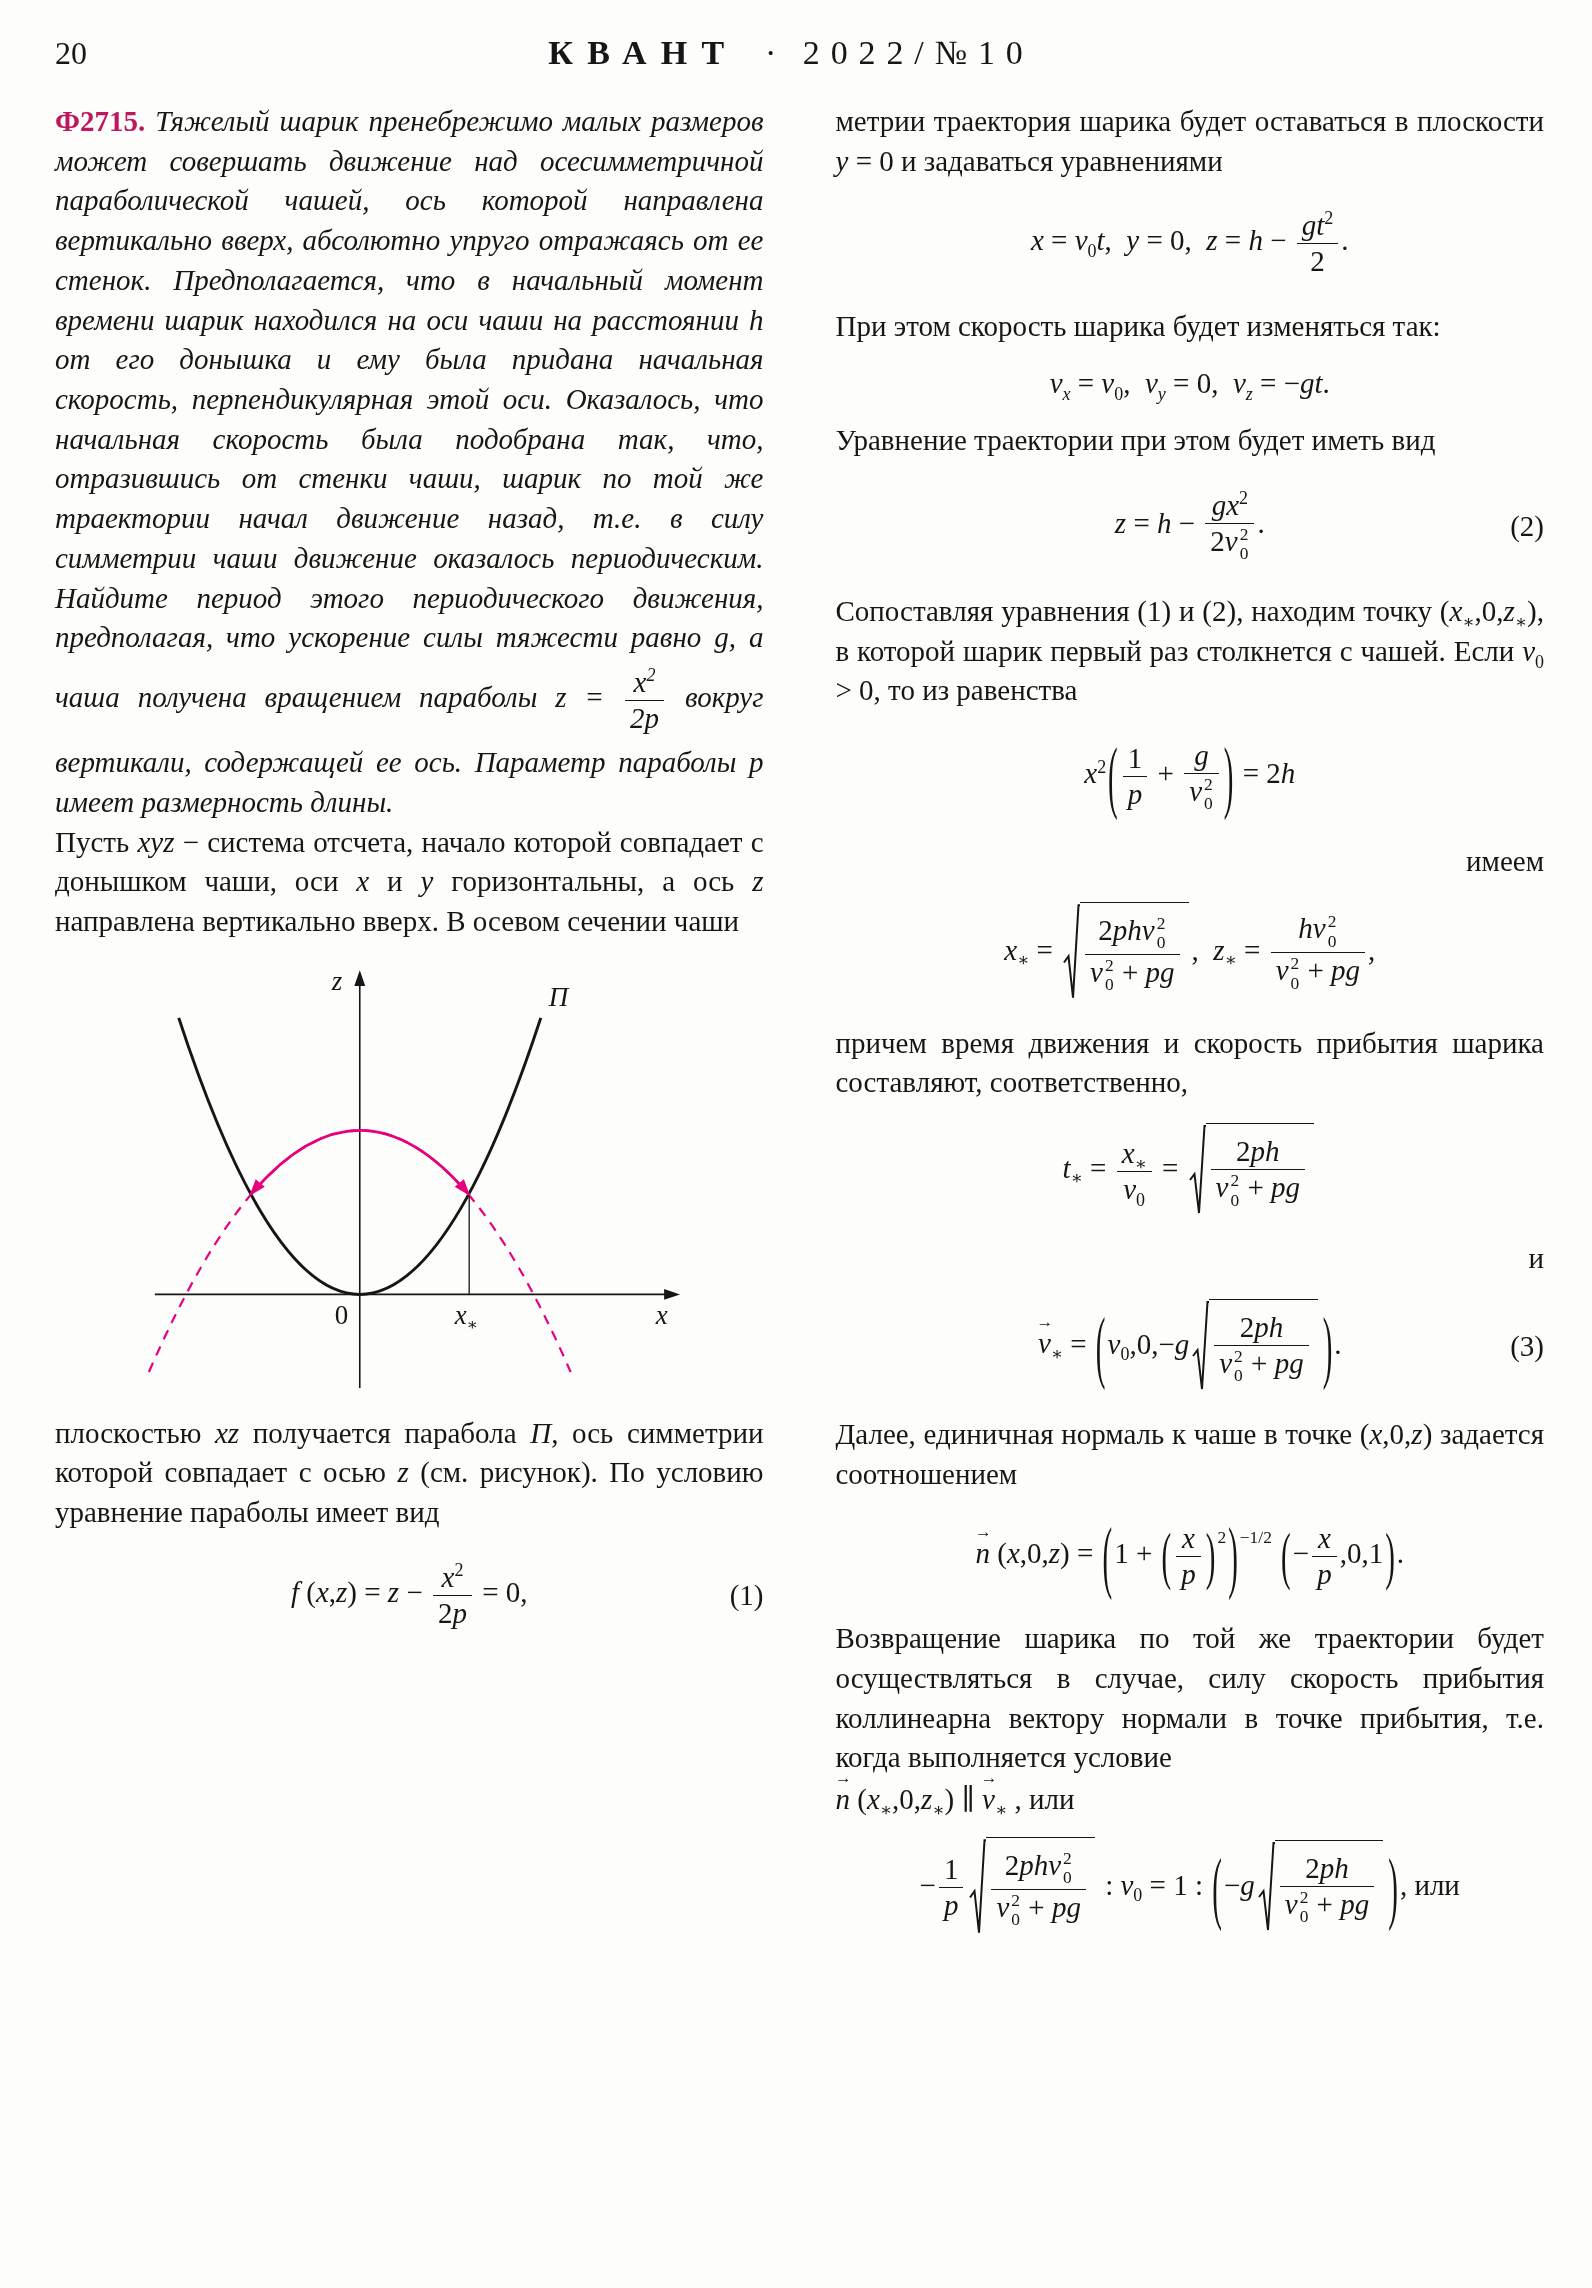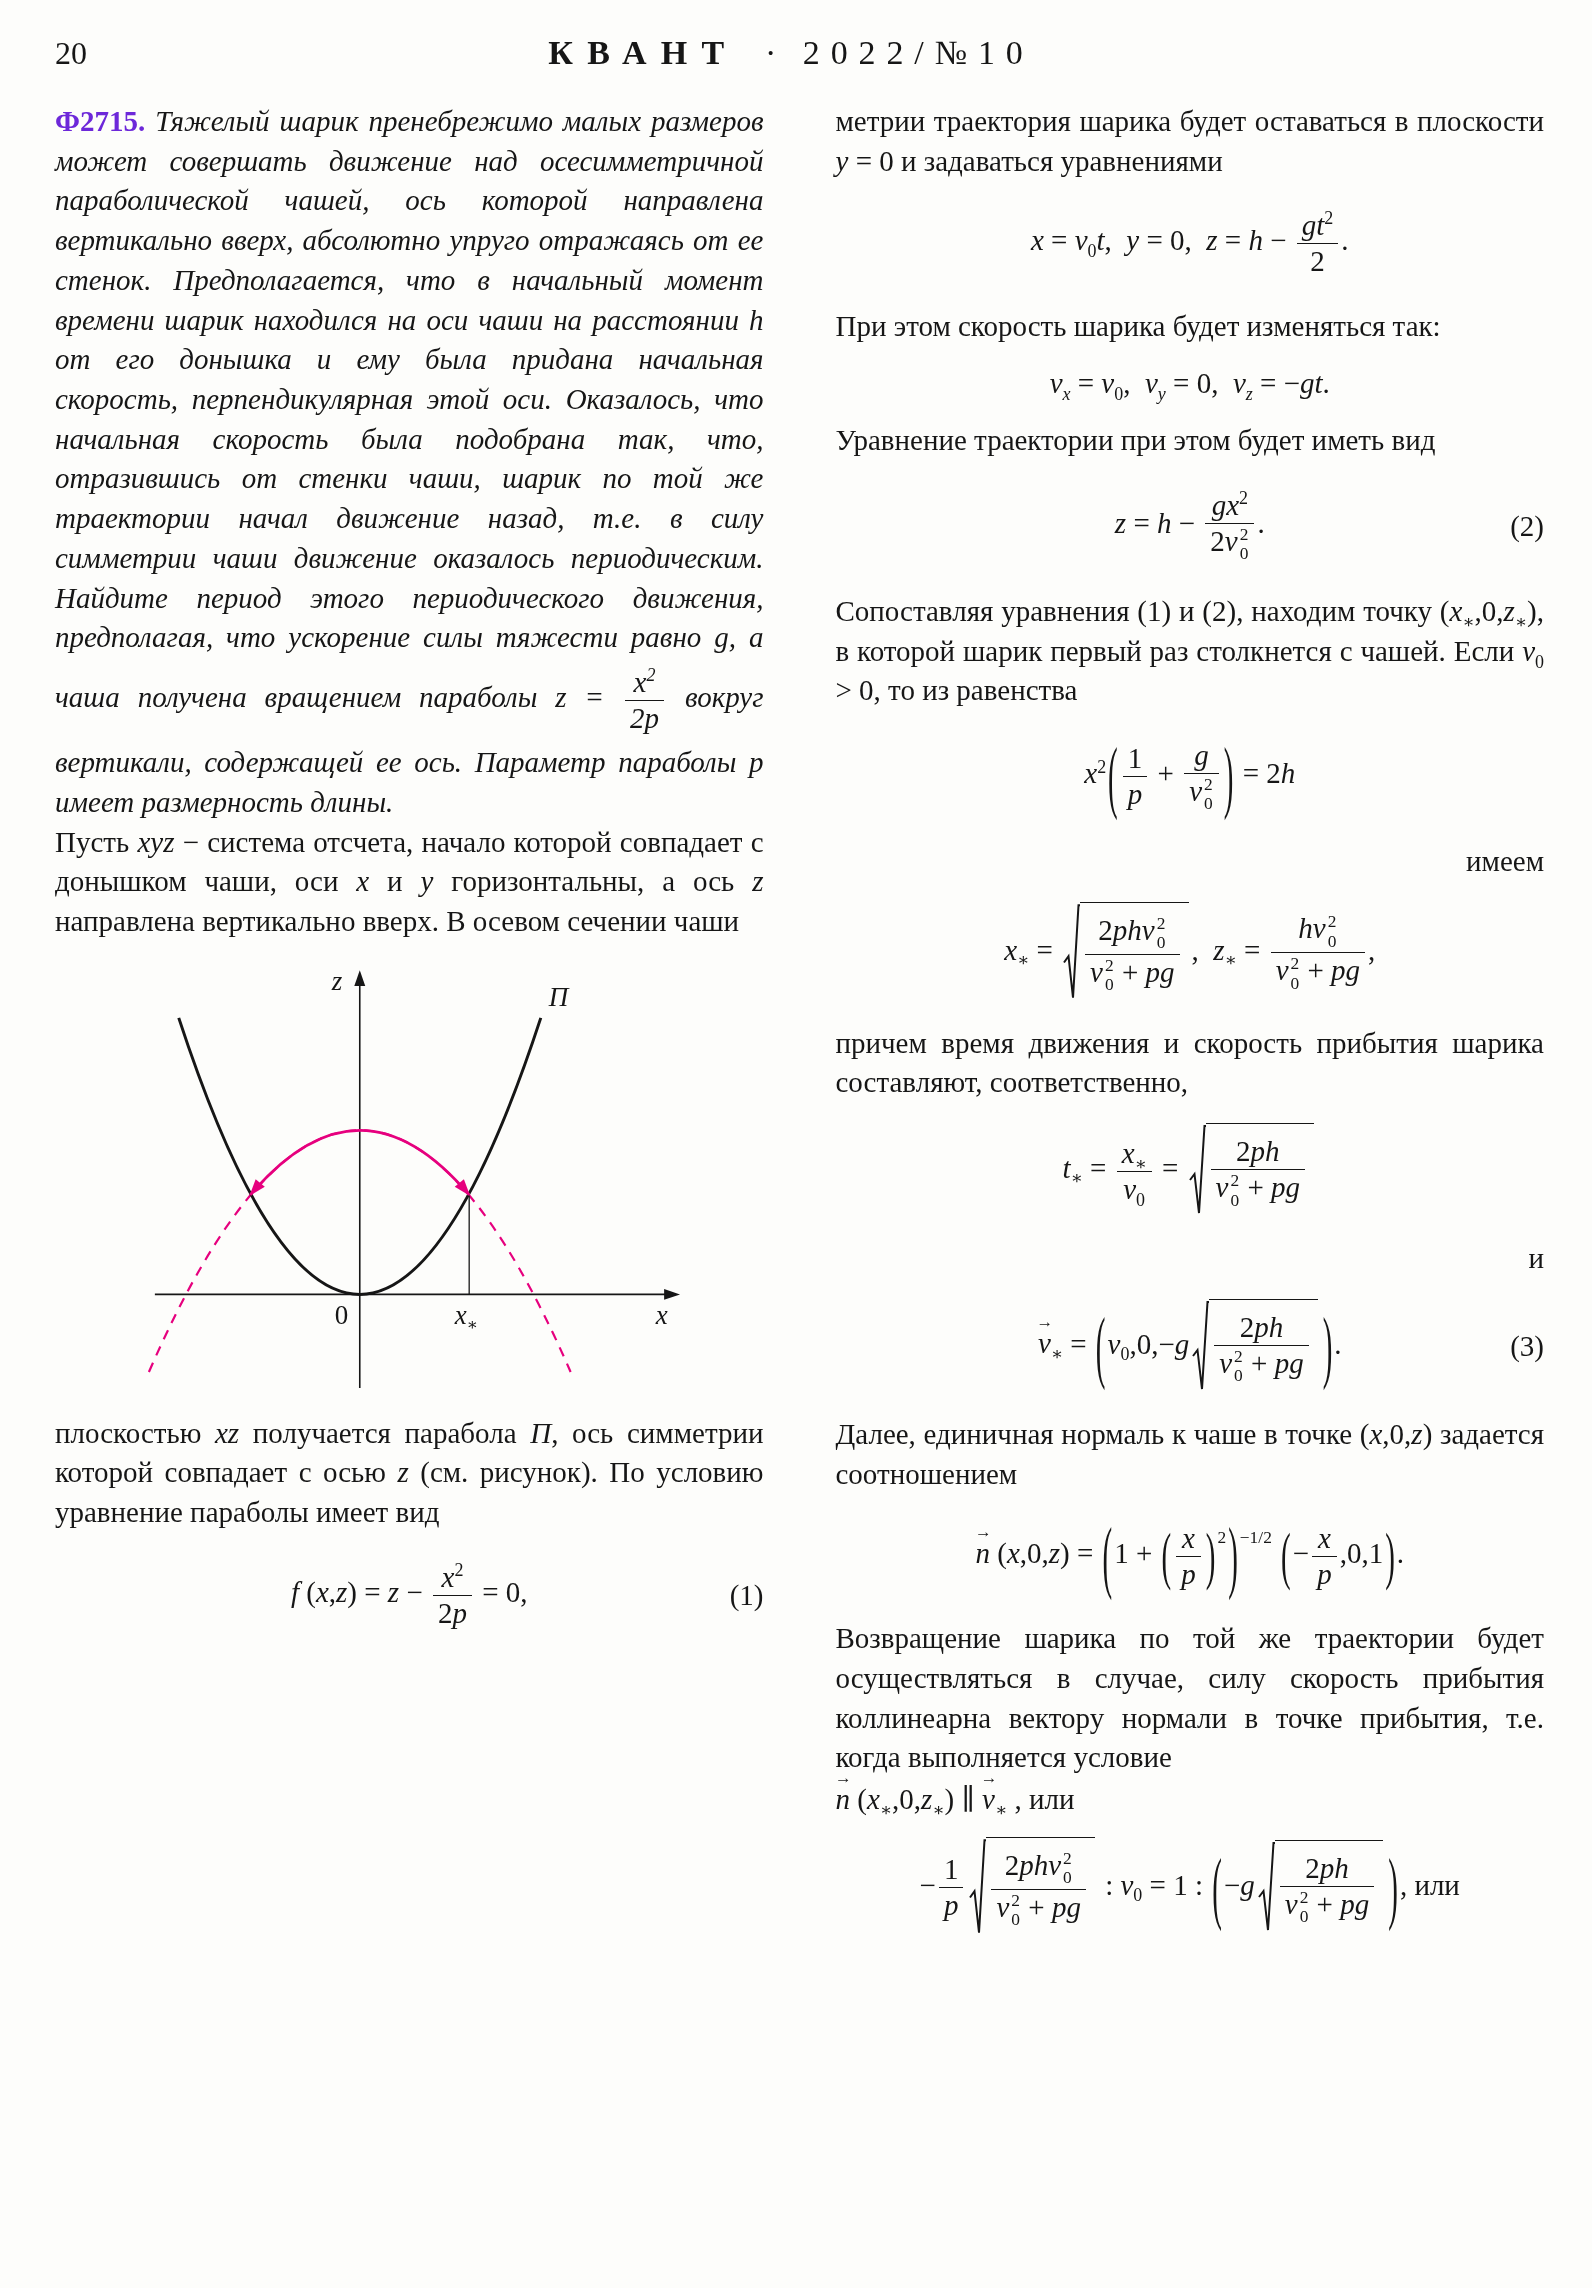--- a/index.html
+++ b/index.html
@@ -17,21 +17,21 @@
   .pagenum-spacer{width:80px}
   .head-center{flex:1;text-align:center;font-size:34px}
   .head-center .jt{font-weight:bold;letter-spacing:0.42em}
   .head-center .dot{margin:0 18px}
   .head-center .iss{letter-spacing:0.32em}
   .cols{display:flex;gap:72px;padding:30px 48px 0 55px}
   .col{flex:1;min-width:0}
   p.t{text-align:justify;line-height:1.37;overflow-wrap:break-word;hyphens:auto}
   p.noind{text-align:right}
   .prob{font-style:italic}
-  .plabel{color:#6d28d9;font-weight:bold;font-style:normal;margin-right:10px}
+  .plabel{color:#be185d;font-weight:bold;font-style:normal;margin-right:10px}
   sub,sup{font-size:0.62em;line-height:0}
   
   .eq{display:flex;align-items:center;margin:20px 0;line-height:1.2}
   .eq .sp,.eq .no{width:62px;flex:0 0 auto}
   .eq .no{text-align:right}
   .eq .bd{flex:1;text-align:center}
   .eq.left{display:block;text-align:left;margin:4px 0}
   .eq.left .bd{display:inline}
   
   .fr{display:inline-block;vertical-align:middle;text-align:center;line-height:1.14;margin:8px 3px}

